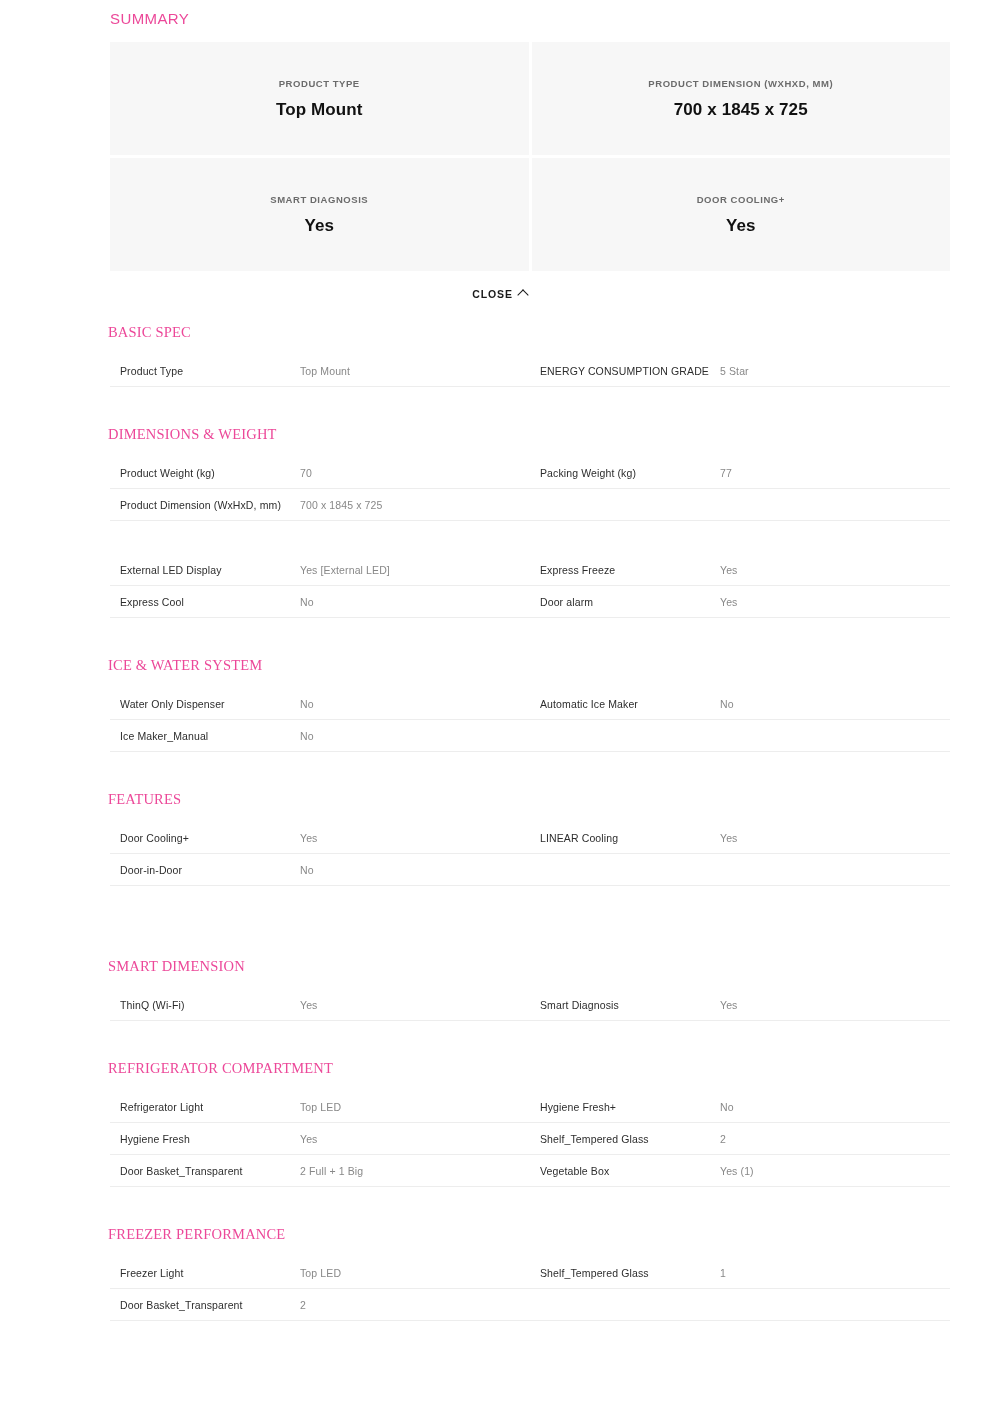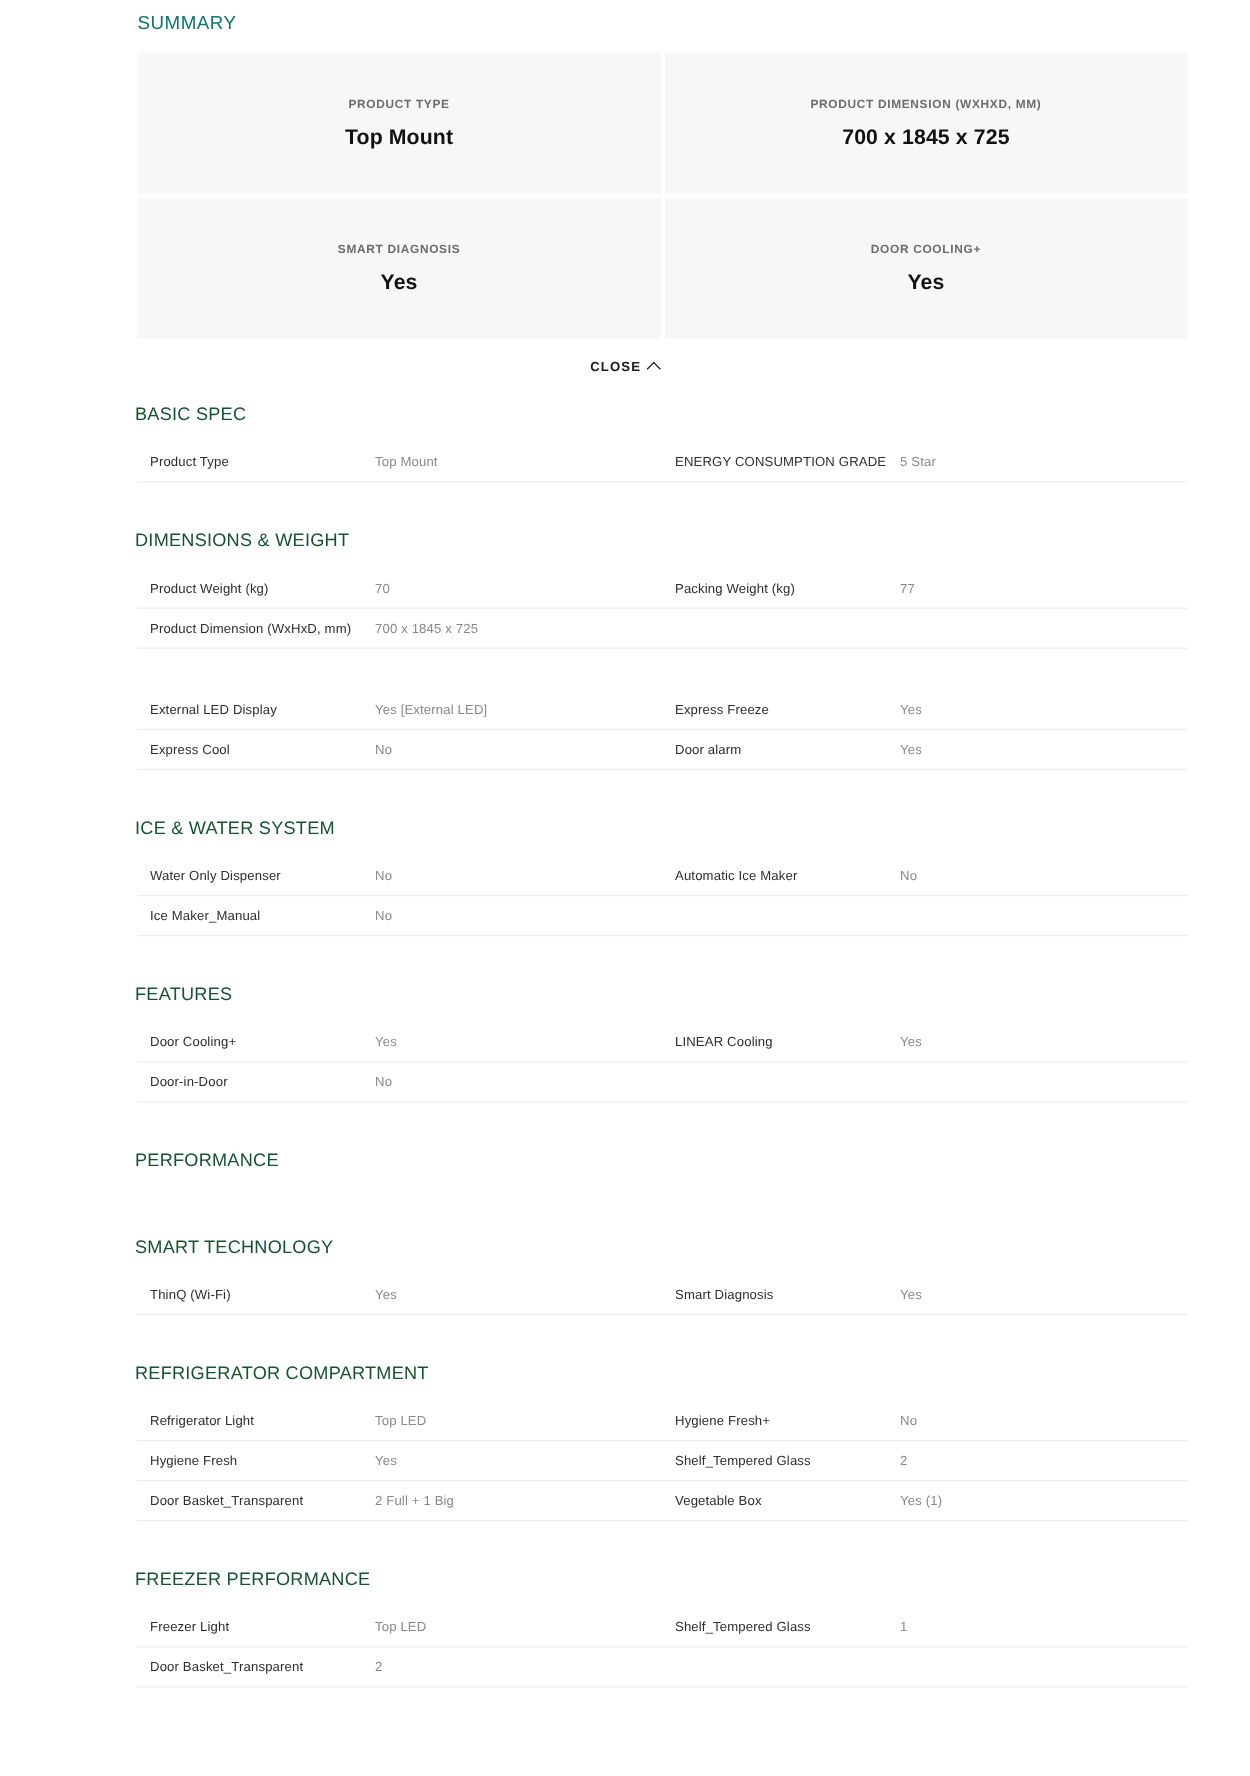--- a/index.html
+++ b/index.html
@@ -19,21 +19,21 @@
   }
 
   
   .summary-heading {
     position: absolute;
     left: 110px;
     top: 10px;
     font-size: 15px;
     font-weight: 400;
     letter-spacing: 0.4px;
-    color: #0f766e;
+    color: #ec4899;
   }
   .summary-grid {
     position: absolute;
     left: 110px;
     top: 42px;
     width: 840px;
     display: grid;
     grid-template-columns: 1fr 1fr;
     grid-template-rows: 113px 113px;
     column-gap: 3px;
@@ -101,24 +101,25 @@
     position: absolute;
     left: 0;
     top: 318px;
     width: 1000px;
   }
   .section { padding: 0; }
   .section-title {
     margin-left: 108px;
     font-size: 14.5px;
     font-weight: 400;
-    color: #14532d;
+    color: #ec4899;
     letter-spacing: 0.2px;
     padding-top: 6px;
     padding-bottom: 14px;
+    font-family: Liberation Serif, serif;
   }
   .rows {
     margin: 0 110px 0 110px;
     width: 840px;
     border-top: 0px;
   }
   .spec-row {
     display: flex;
     align-items: center;
     height: 32px;
@@ -290,25 +291,24 @@
             </div>
             <div class="cell empty">
               <div class="k"></div>
               <div class="v"></div>
             </div>
           </div>
         </div>
       </div>
       <div class="sec-gap"></div>
       <div class="section">
-        <div class="section-title">PERFORMANCE</div>
-      </div>
-      <div class="sec-gap"></div>
-      <div class="section">
-        <div class="section-title">SMART TECHNOLOGY</div>
+      </div>
+      <div class="sec-gap"></div>
+      <div class="section">
+        <div class="section-title">SMART DIMENSION</div>
         <div class="rows">
           <div class="spec-row">
             <div class="cell">
               <div class="k">ThinQ (Wi-Fi)</div>
               <div class="v">Yes</div>
             </div>
             <div class="cell">
               <div class="k">Smart Diagnosis</div>
               <div class="v">Yes</div>
             </div>

